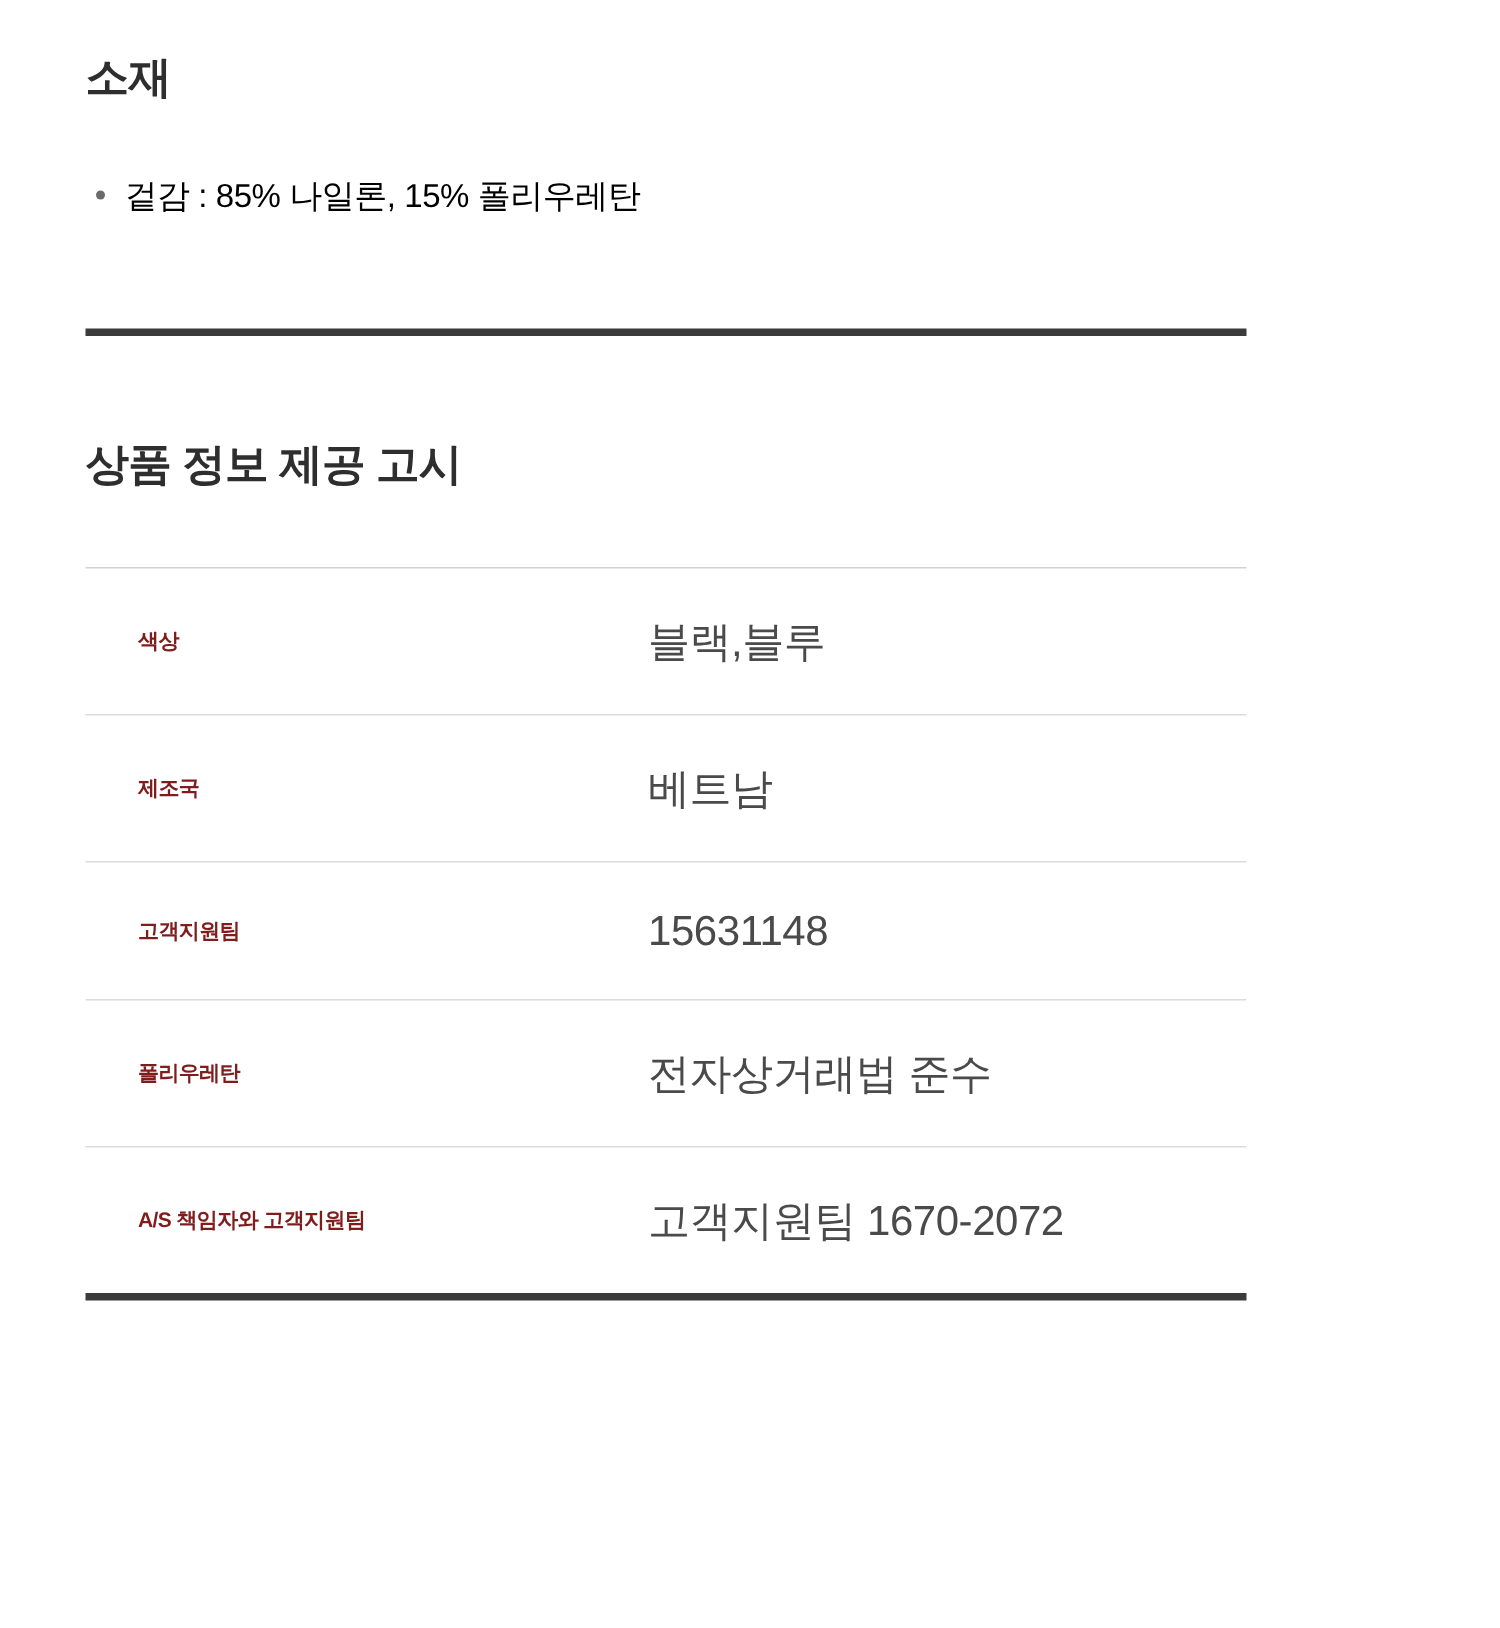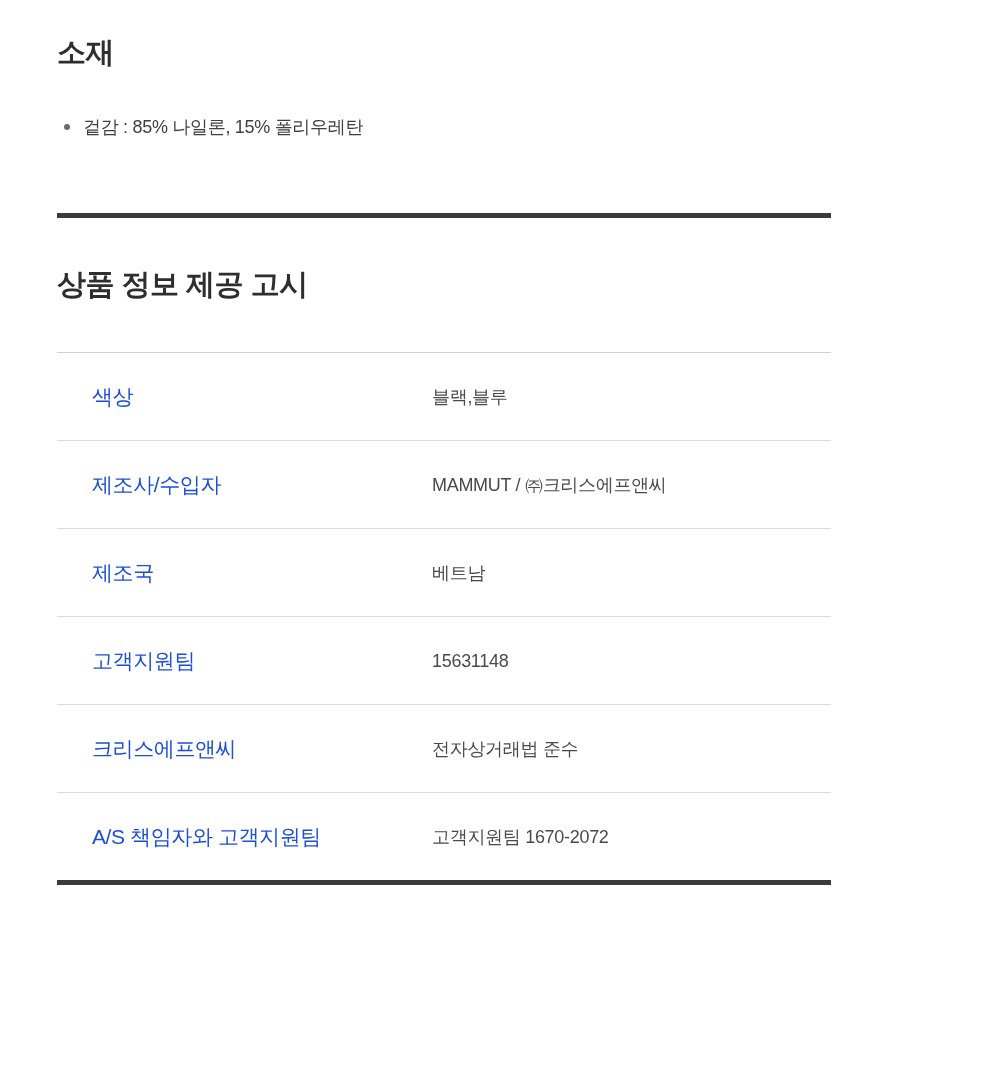--- a/index.html
+++ b/index.html
@@ -37,23 +37,23 @@
   }
   .material-list {
     list-style: none;
     margin: 0;
     padding: 0;
     margin-top: 42px;
   }
   .material-item {
     position: relative;
     padding-left: 26px;
-    font-size: 18px;
+    font-size: 22px;
     line-height: 1.5;
-    color: #404040;
+    color: #000000;
     letter-spacing: -0.3px;
   }
   .material-item .bullet {
     position: absolute;
     left: 7px;
     top: 50%;
     transform: translateY(-50%);
     width: 6px;
     height: 6px;
     border-radius: 50%;
@@ -63,47 +63,47 @@
 
   
   .divider-thick {
     height: 5px;
     background: #3b3b3b;
     margin-top: 72px;
   }
 
   
   .notice-section {
-    padding-top: 48px;
+    padding-top: 68px;
   }
   .notice-table {
     width: 100%;
     border-collapse: collapse;
     margin-top: 49px;
   }
   .notice-table tr {
     border-top: 1px solid #dcdcdc;
   }
   .notice-table tr:first-child {
     border-top: 1px solid #d2d2d2;
   }
   .notice-table td {
     padding: 30px 0 29px 0;
     vertical-align: middle;
   }
   .notice-table td.label {
     width: 375px;
     padding-left: 35px;
-    font-size: 21px;
-    font-weight: normal;
-    color: #1d4ed8;
+    font-size: 14px;
+    font-weight: bold;
+    color: #7f1d1d;
     letter-spacing: -0.4px;
   }
   .notice-table td.value {
-    font-size: 18px;
+    font-size: 28px;
     color: #4a4a4a;
     letter-spacing: -0.3px;
   }
   .divider-thick-bottom {
     height: 5px;
     background: #3b3b3b;
     margin-top: 0;
   }
 </style>
 </head>
@@ -127,33 +127,29 @@
   <section class="notice-section">
     <h2 class="section-title">상품 정보 제공 고시</h2>
 
     <table class="notice-table">
       <tbody>
         <tr>
           <td class="label">색상</td>
           <td class="value">블랙,블루</td>
         </tr>
         <tr>
-          <td class="label">제조사/수입자</td>
-          <td class="value">MAMMUT / ㈜크리스에프앤씨</td>
-        </tr>
-        <tr>
           <td class="label">제조국</td>
           <td class="value">베트남</td>
         </tr>
         <tr>
           <td class="label">고객지원팀</td>
           <td class="value">15631148</td>
         </tr>
         <tr>
-          <td class="label">크리스에프앤씨</td>
+          <td class="label">폴리우레탄</td>
           <td class="value">전자상거래법 준수</td>
         </tr>
         <tr>
           <td class="label">A/S 책임자와 고객지원팀</td>
           <td class="value">고객지원팀 1670-2072</td>
         </tr>
       </tbody>
     </table>
 
     <div class="divider-thick-bottom"></div>

